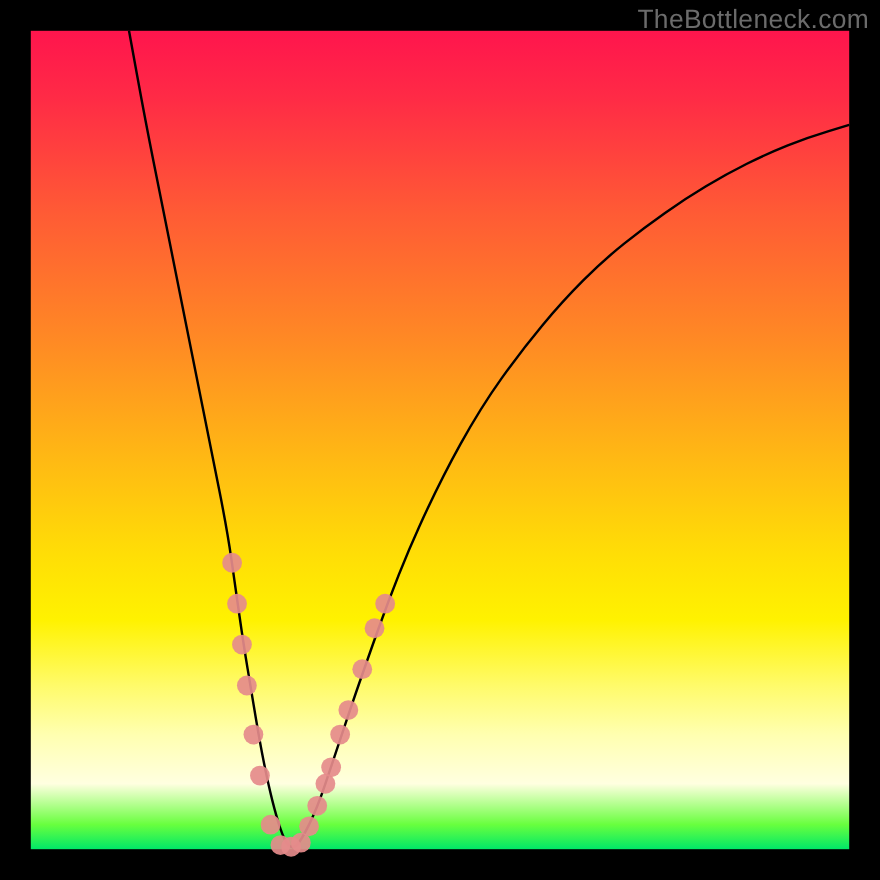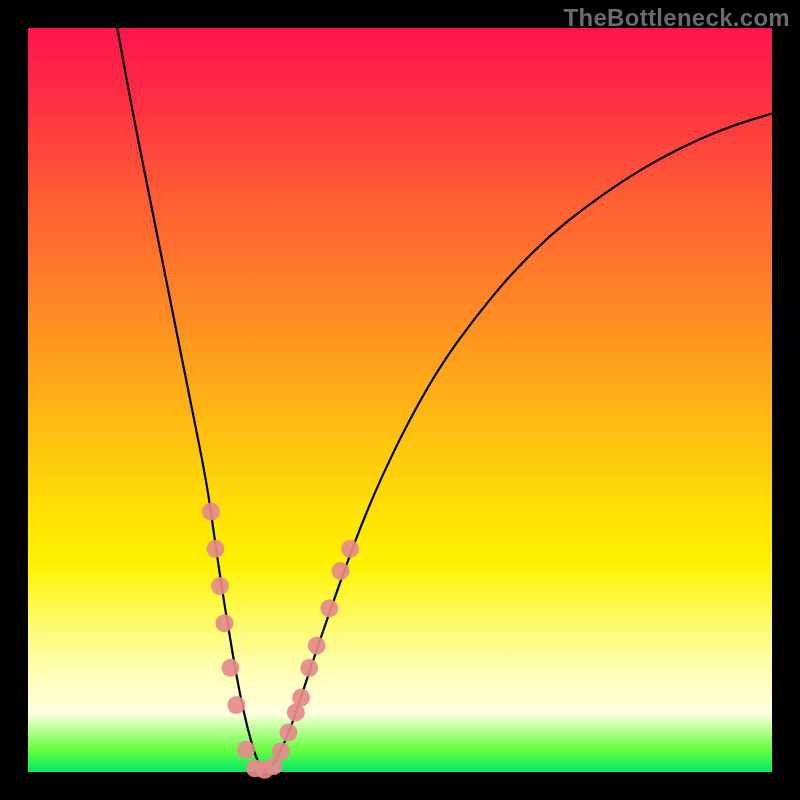--- a/index.html
+++ b/index.html
@@ -44,21 +44,21 @@
     width: 744px;
     height: 744px;
     overflow: visible;
   }
   .watermark {
     position: absolute;
     top: 4px;
     right: 10px;
     color: #6b6b6b;
     font-size: 24px;
-    font-weight: 700;
+    font-weight: 400;
     letter-spacing: 0.3px;
     user-select: none;
   }
 </style>
 </head>
 <body>
 
 <div class="frame">
   <div class="plot">
     <svg class="curve" viewBox="0 0 744 744" preserveAspectRatio="none">

